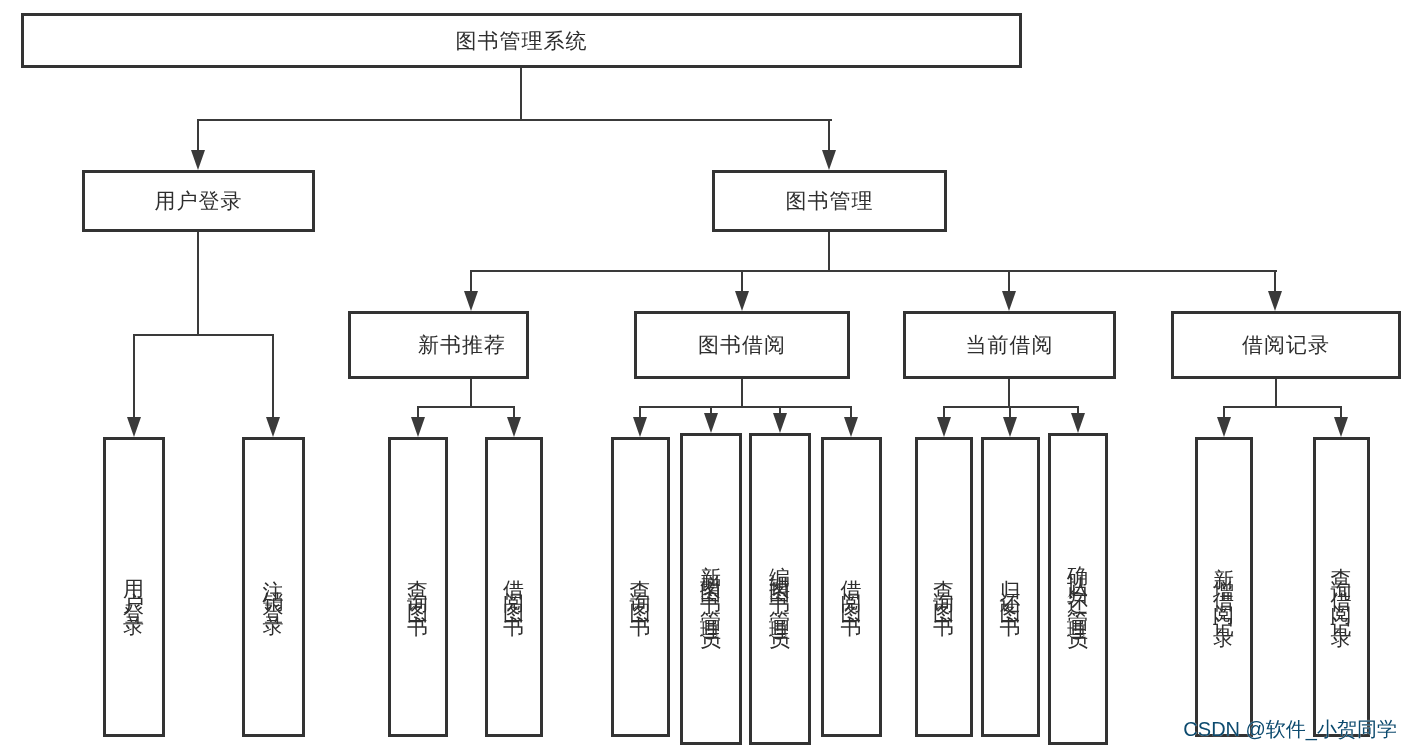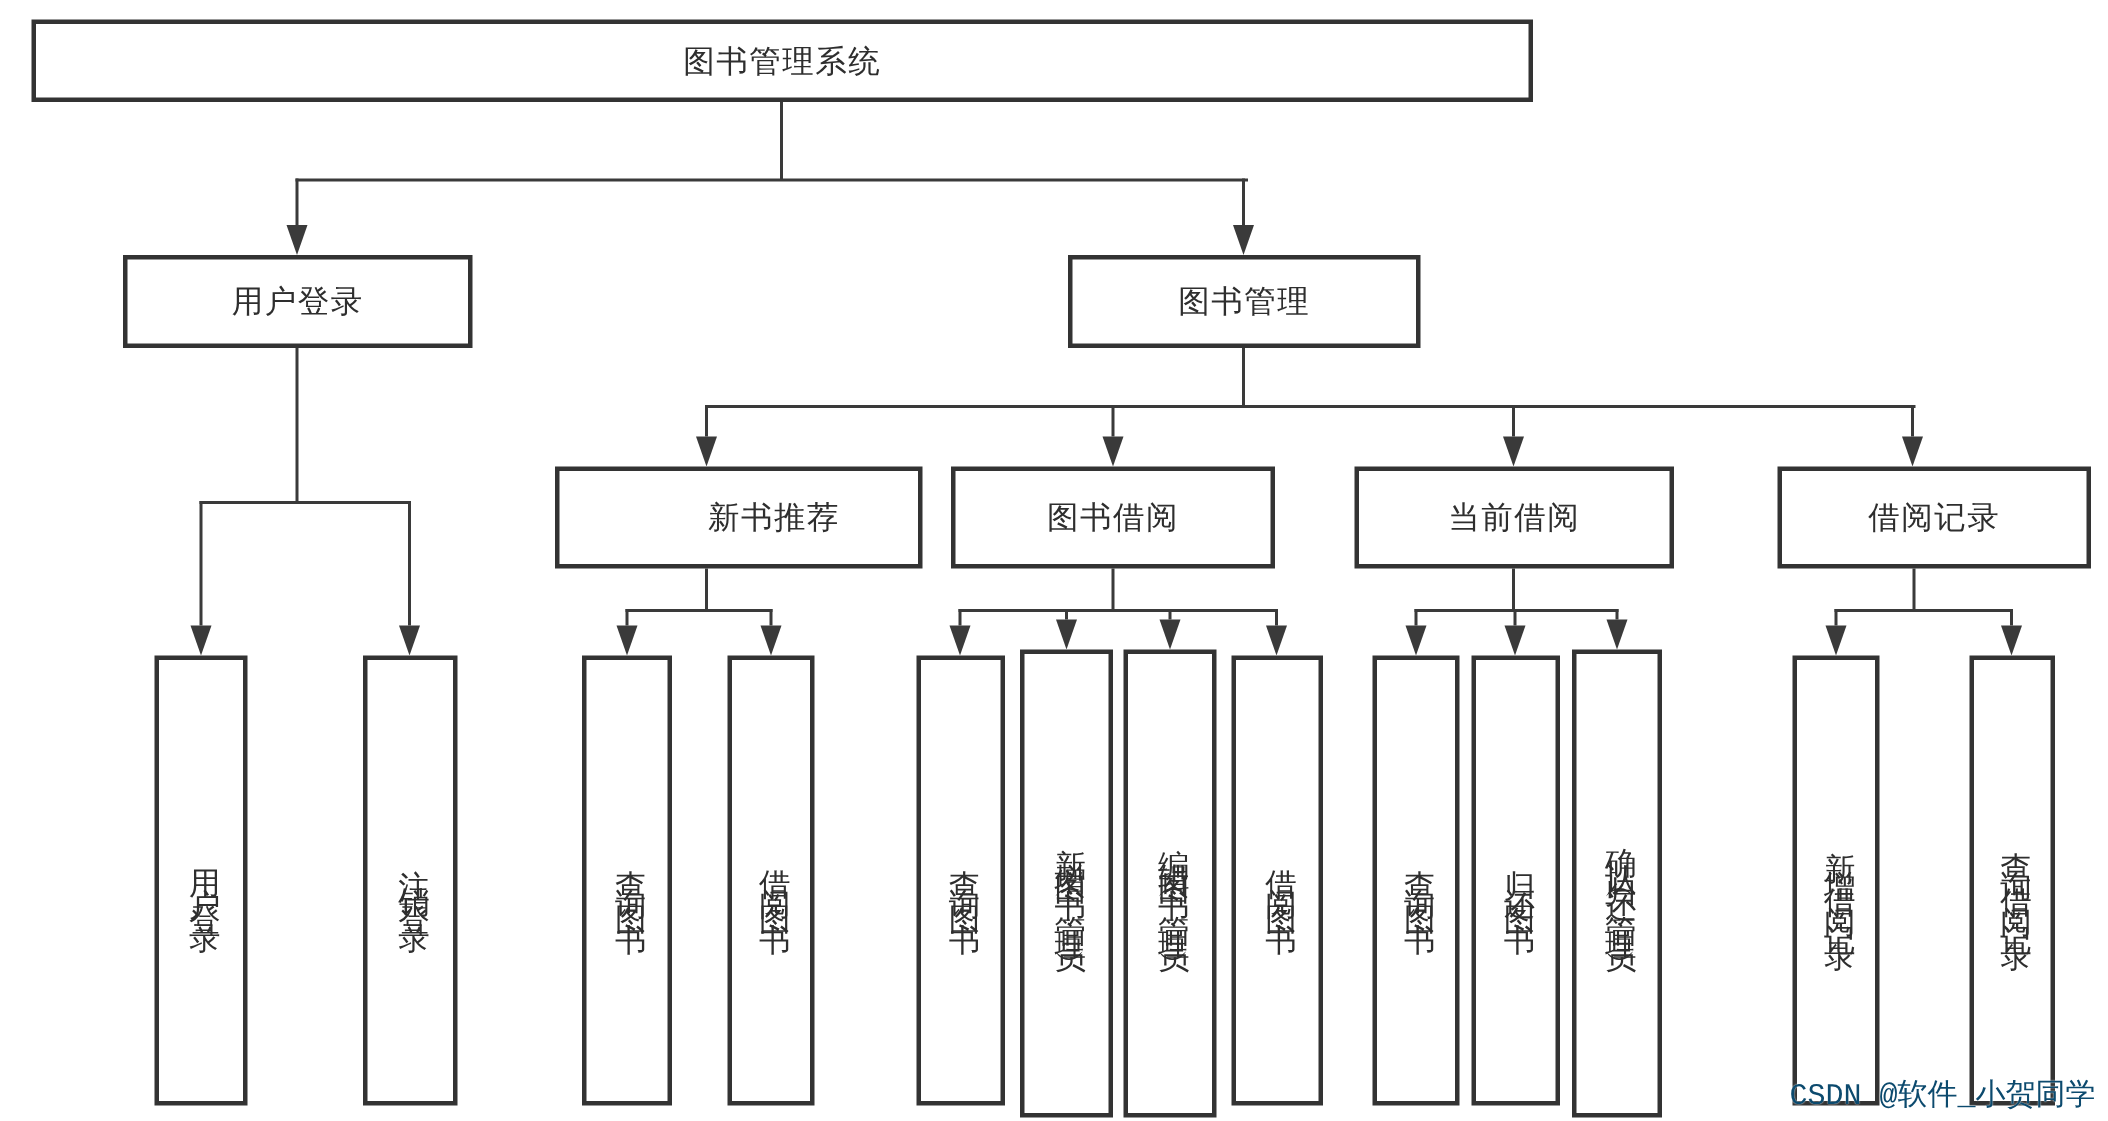--- a/index.html
+++ b/index.html
@@ -1,21 +1,21 @@
 <!DOCTYPE html>
 <html><head>
 <meta charset="utf-8">
 <style>
   html, body { margin: 0; padding: 0; background: #ffffff; }
   #stage {
     position: relative;
     width: 1405px;
     height: 747px;
     background: #ffffff;
-    font-family: Liberation Mono, monospace;
+    font-family: Liberation Sans, sans-serif;
     color: #2e2e2e;
     overflow: hidden;
   }
   .box {
     position: absolute;
     box-sizing: border-box;
     background: #ffffff;
     border: 3px solid #333333;
     display: flex;
     align-items: center;
@@ -83,30 +83,30 @@
   <div class="line" style="left:470px; top:270px; width:807px; height:2px;"></div>
   <div class="line" style="left:470px; top:270px; width:2px; height:21px;"></div>
   <div class="arrow" style="left:464px; top:291px;"></div>
   <div class="line" style="left:741px; top:270px; width:2px; height:21px;"></div>
   <div class="arrow" style="left:735px; top:291px;"></div>
   <div class="line" style="left:1008px; top:270px; width:2px; height:21px;"></div>
   <div class="arrow" style="left:1002px; top:291px;"></div>
   <div class="line" style="left:1274px; top:270px; width:2px; height:21px;"></div>
   <div class="arrow" style="left:1268px; top:291px;"></div>
 
-  <div class="box" style="left:370px; top:311px; width:245px; height:68px;padding-left:47px;">
+  <div class="box" style="left:348px; top:311px; width:181px; height:68px;padding-left:47px;">
     <div class="hlabel">新书推荐</div>
   </div>
   <div class="box" style="left:903px; top:311px; width:213px; height:68px;">
     <div class="hlabel">当前借阅</div>
   </div>
   <div class="box" style="left:634px; top:311px; width:216px; height:68px;">
     <div class="hlabel">图书借阅</div>
   </div>
-  <div class="box" style="left:1171px; top:311px; width:209px; height:68px;margin-left:14px;">
+  <div class="box" style="left:1171px; top:311px; width:230px; height:68px;">
     <div class="hlabel">借阅记录</div>
   </div>
 
   <div class="line" style="left:470px; top:379px; width:2px; height:29px;"></div>
   <div class="line" style="left:417px; top:406px; width:98px; height:2px;"></div>
   <div class="line" style="left:417px; top:406px; width:2px; height:11px;"></div>
   <div class="arrow" style="left:411px; top:417px;"></div>
   <div class="line" style="left:513px; top:406px; width:2px; height:11px;"></div>
   <div class="arrow" style="left:507px; top:417px;"></div>
 

